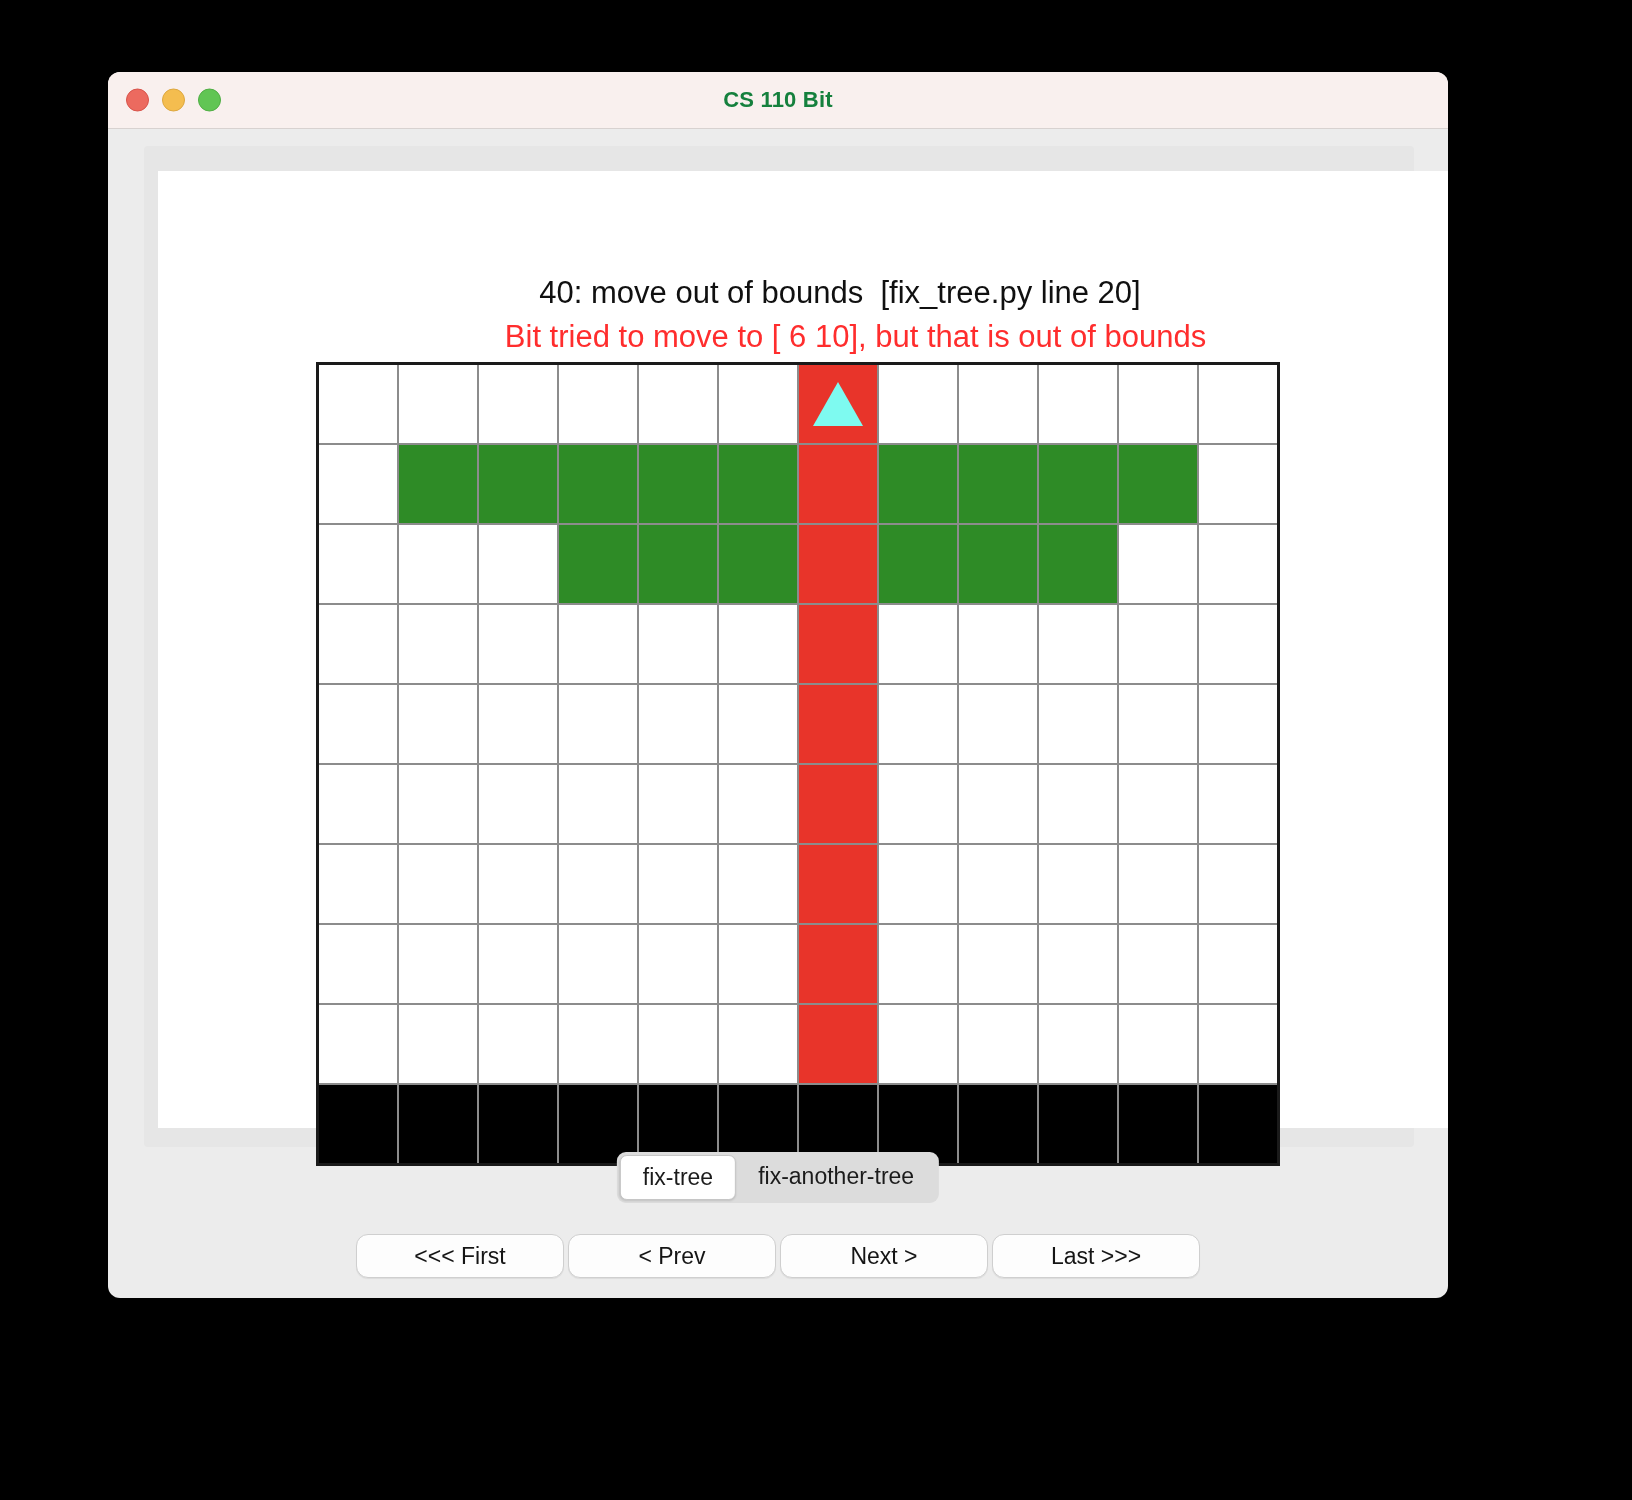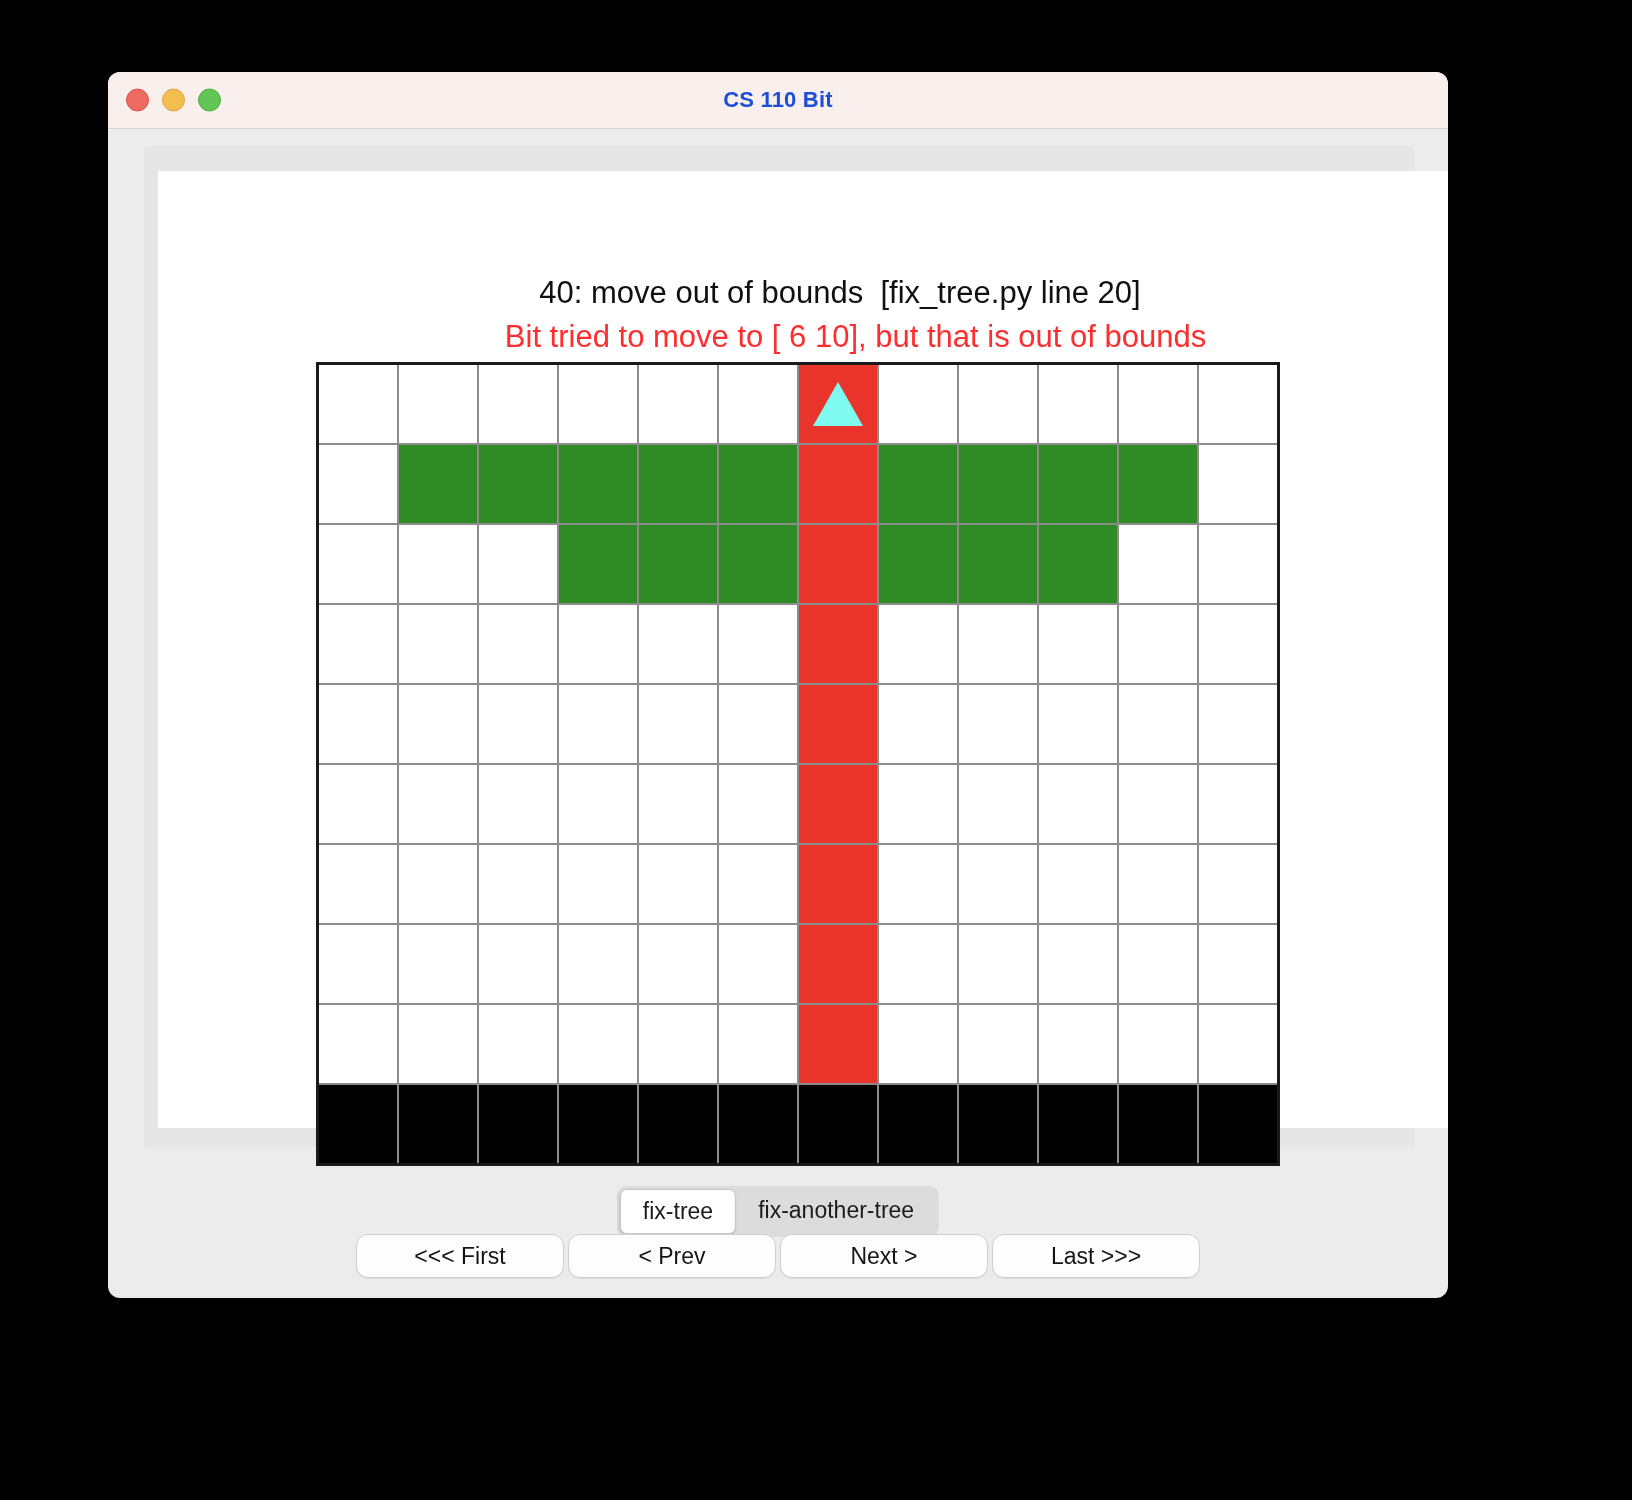--- a/index.html
+++ b/index.html
@@ -51,21 +51,21 @@
   .light.max    { background: #61c554; border: 1px solid #4fae43; }
 
   #window-title {
     position: absolute;
     left: 0; right: 0;
     top: 50%;
     transform: translateY(-50%);
     text-align: center;
     font-size: 22px;
     font-weight: bold;
-    color: #1d4ed8;
+    color: #15803d;
     letter-spacing: 0.2px;
   }
 
   
   #panel-outer {
     position: absolute;
     left: 36px;
     top: 74px;
     width: 1270px;
     height: 1001px;
@@ -139,21 +139,20 @@
   
   #tabs {
     position: absolute;
     left: 50%;
     transform: translateX(-50%);
     top: 1080px;
     display: flex;
     background: #dcdcdc;
     border-radius: 9px;
     padding: 3px;
-    margin-top: 34px;
   }
   .tab {
     font-size: 23px;
     color: #1b1b1b;
     padding: 8px 22px;
     border-radius: 7px;
     cursor: default;
     white-space: nowrap;
   }
   .tab.active {

